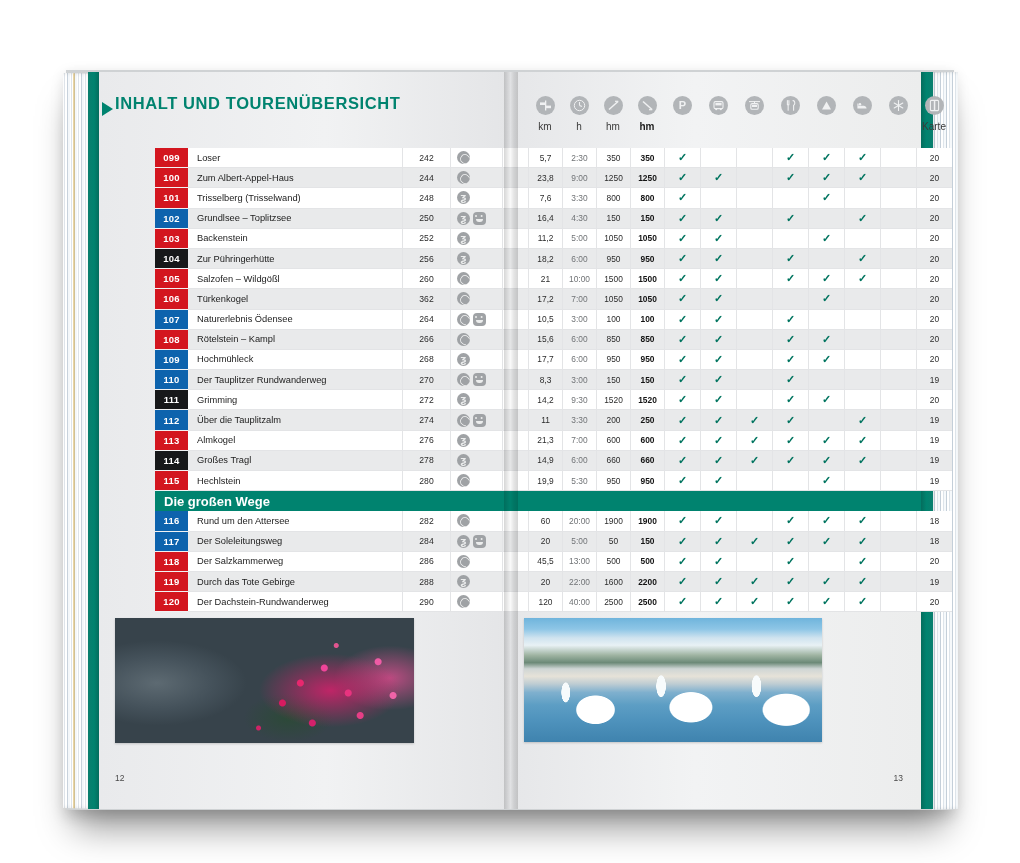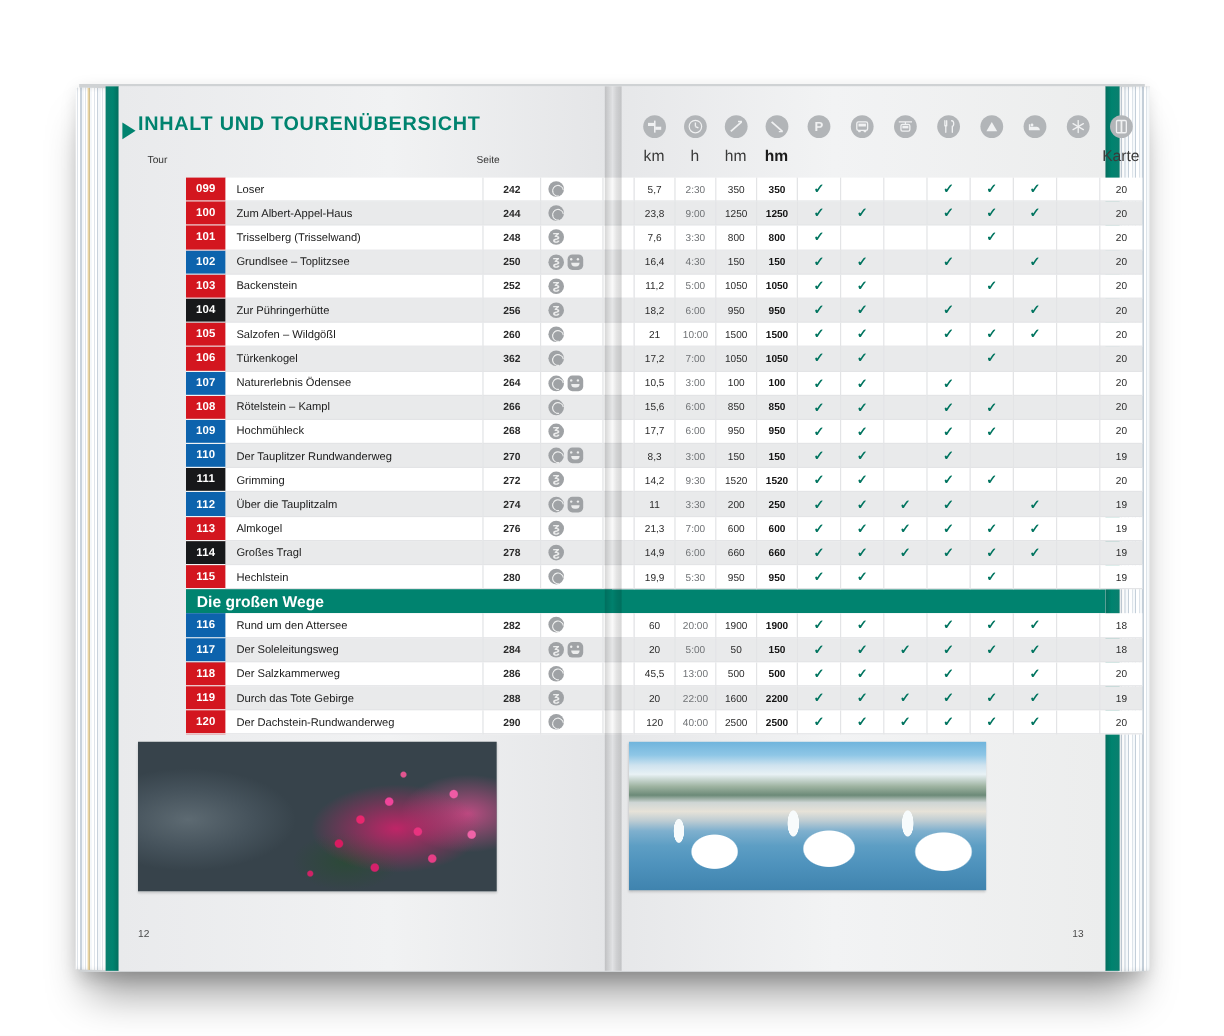--- a/index.html
+++ b/index.html
@@ -108,21 +108,20 @@
   .num.black{ background:#17181a; }
 
   .namecell{
     flex:1; display:flex; align-items:center; padding-left:9px;
     font-size:9.3px; color:#1b1b1b; border-bottom:1.1px solid #e3e4e6;
   }
   .seitecell{
     width:48px; min-width:48px; display:flex; align-items:center; justify-content:center;
     font-size:8.6px; color:#2b2b2b; border-bottom:1.1px solid #e3e4e6;
     border-left:1px solid #e3e4e6;
-    font-weight:bold;
   }
   .iconcell{
     width:52px; min-width:52px; display:flex; align-items:center; gap:3px; padding-left:6px;
     border-bottom:1.1px solid #e3e4e6; border-left:1px solid #e3e4e6;
   }
   .tailcell{
     width:48px; min-width:48px; border-bottom:1.1px solid #e3e4e6; border-left:1px solid #e3e4e6;
   }
 
   
@@ -161,21 +160,21 @@
   .rh-icons{ position:absolute; left:0; top:0; width:411px; height:54px; }
   .rh-cell{
     position:absolute; top:0; width:34px; text-align:center;
   }
   .rbadge{
     width:19px;height:19px;border-radius:50%;background:#b2b5b8;
     display:inline-flex;align-items:center;justify-content:center;
     color:#f0f1f2; font-size:11px; line-height:1; position:relative;
   }
   .rbadge svg{ display:block; }
-  .rh-lab{ display:block; margin-top:5px; font-size:13px; color:#3a3a3a; }
+  .rh-lab{ display:block; margin-top:5px; font-size:10px; color:#3a3a3a; }
   .rh-lab.b{ font-weight:bold; color:#1b1b1b; }
 
   
   .rrows{ position:absolute; left:0; top:76px; width:411px; }
   .rrow{ position:relative; height:20.2px; display:flex; }
   .rc{
     display:flex; align-items:center; justify-content:center;
     border-bottom:1.1px solid #e3e4e6; border-left:1px solid #e3e4e6;
     font-size:8.4px; color:#2c2c2c;
   }
@@ -253,24 +252,20 @@
 
   <div class="spread">
 
     <div class="page page-left">
 
       <div class="title-row">
         <div class="tri"></div>
         <div class="title">INHALT UND TOURENÜBERSICHT</div>
       </div>
 
-      <div class="lhead">
-        <div class="lh-tour">Tour</div>
-        <div class="lh-seite">Seite</div>
-      </div>
 
       <div class="rows" id="left-rows">
           <div class="row odd">
             <div class="num red">099</div>
             <div class="namecell cellbg">Loser</div>
             <div class="seitecell cellbg">242</div>
             <div class="iconcell cellbg">
               <span class="pico loop"></span>
             </div>
             <div class="tailcell cellbg"></div>

